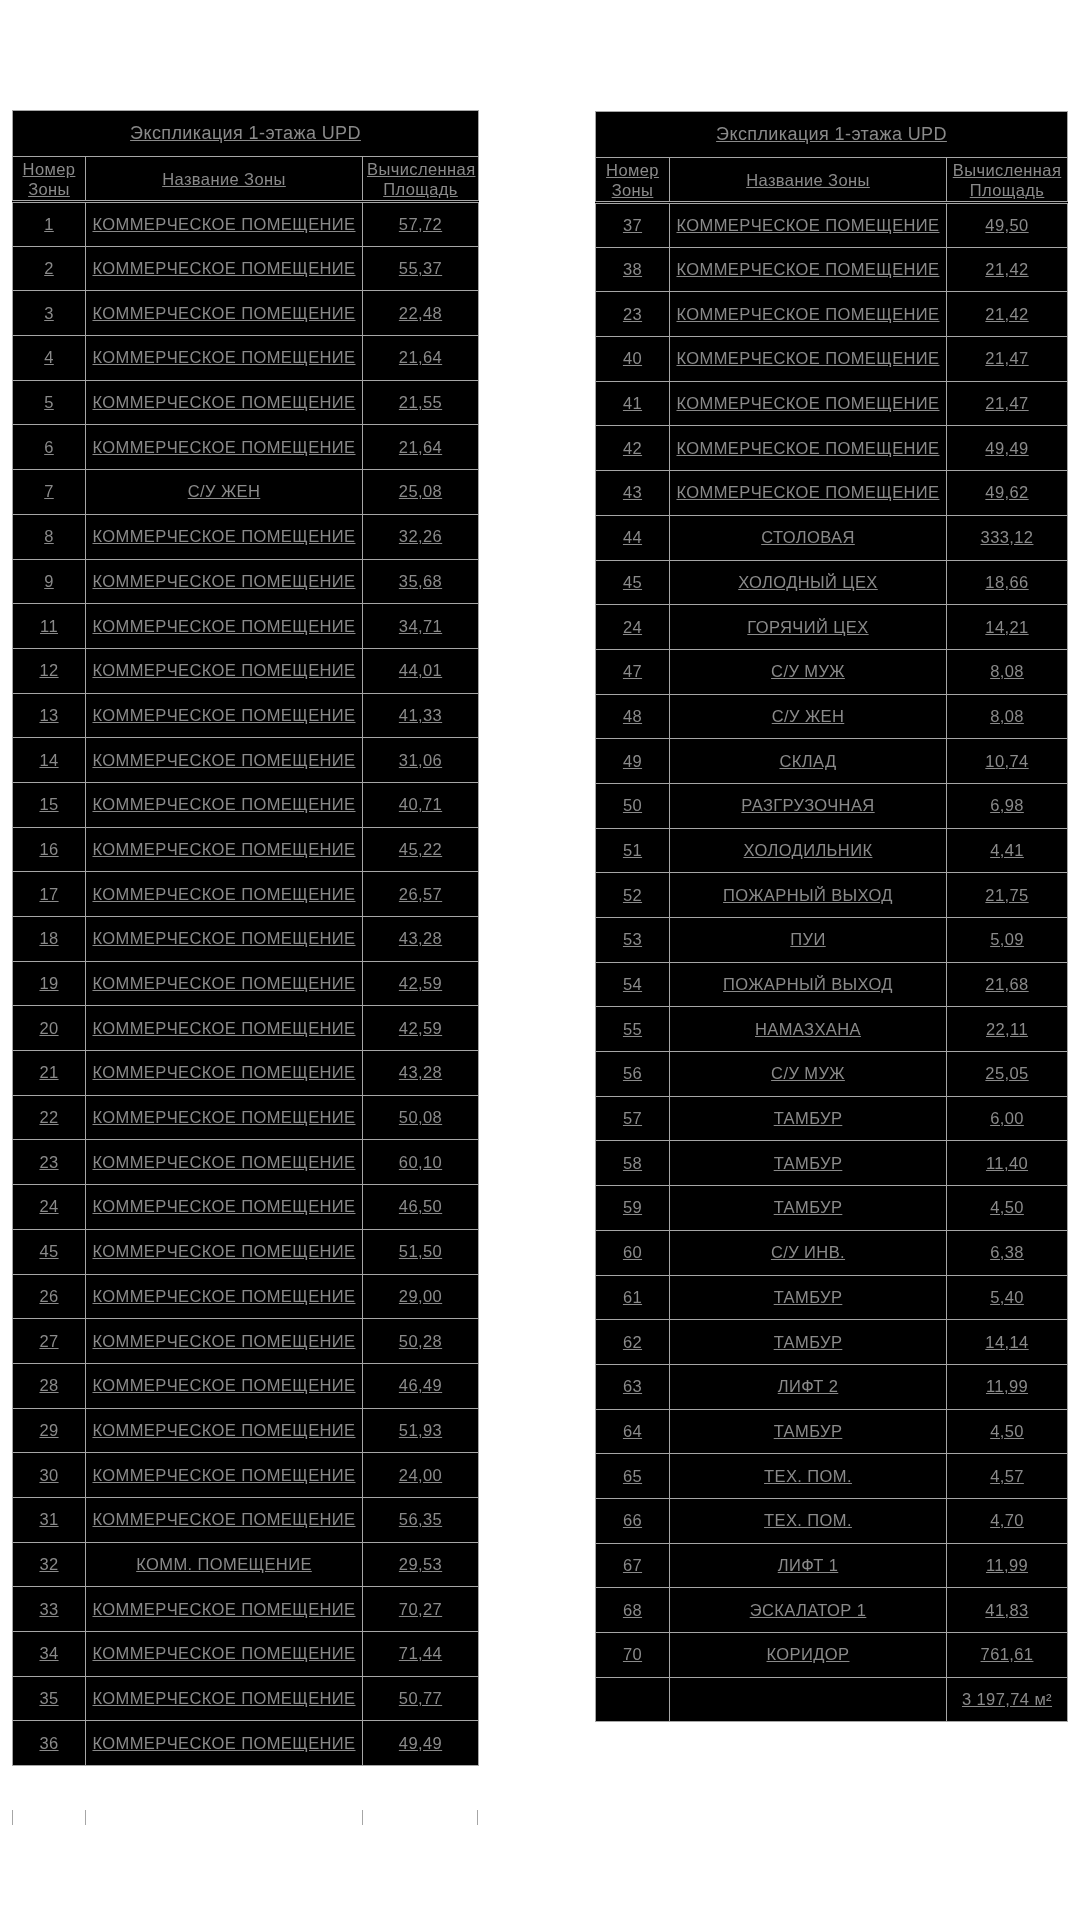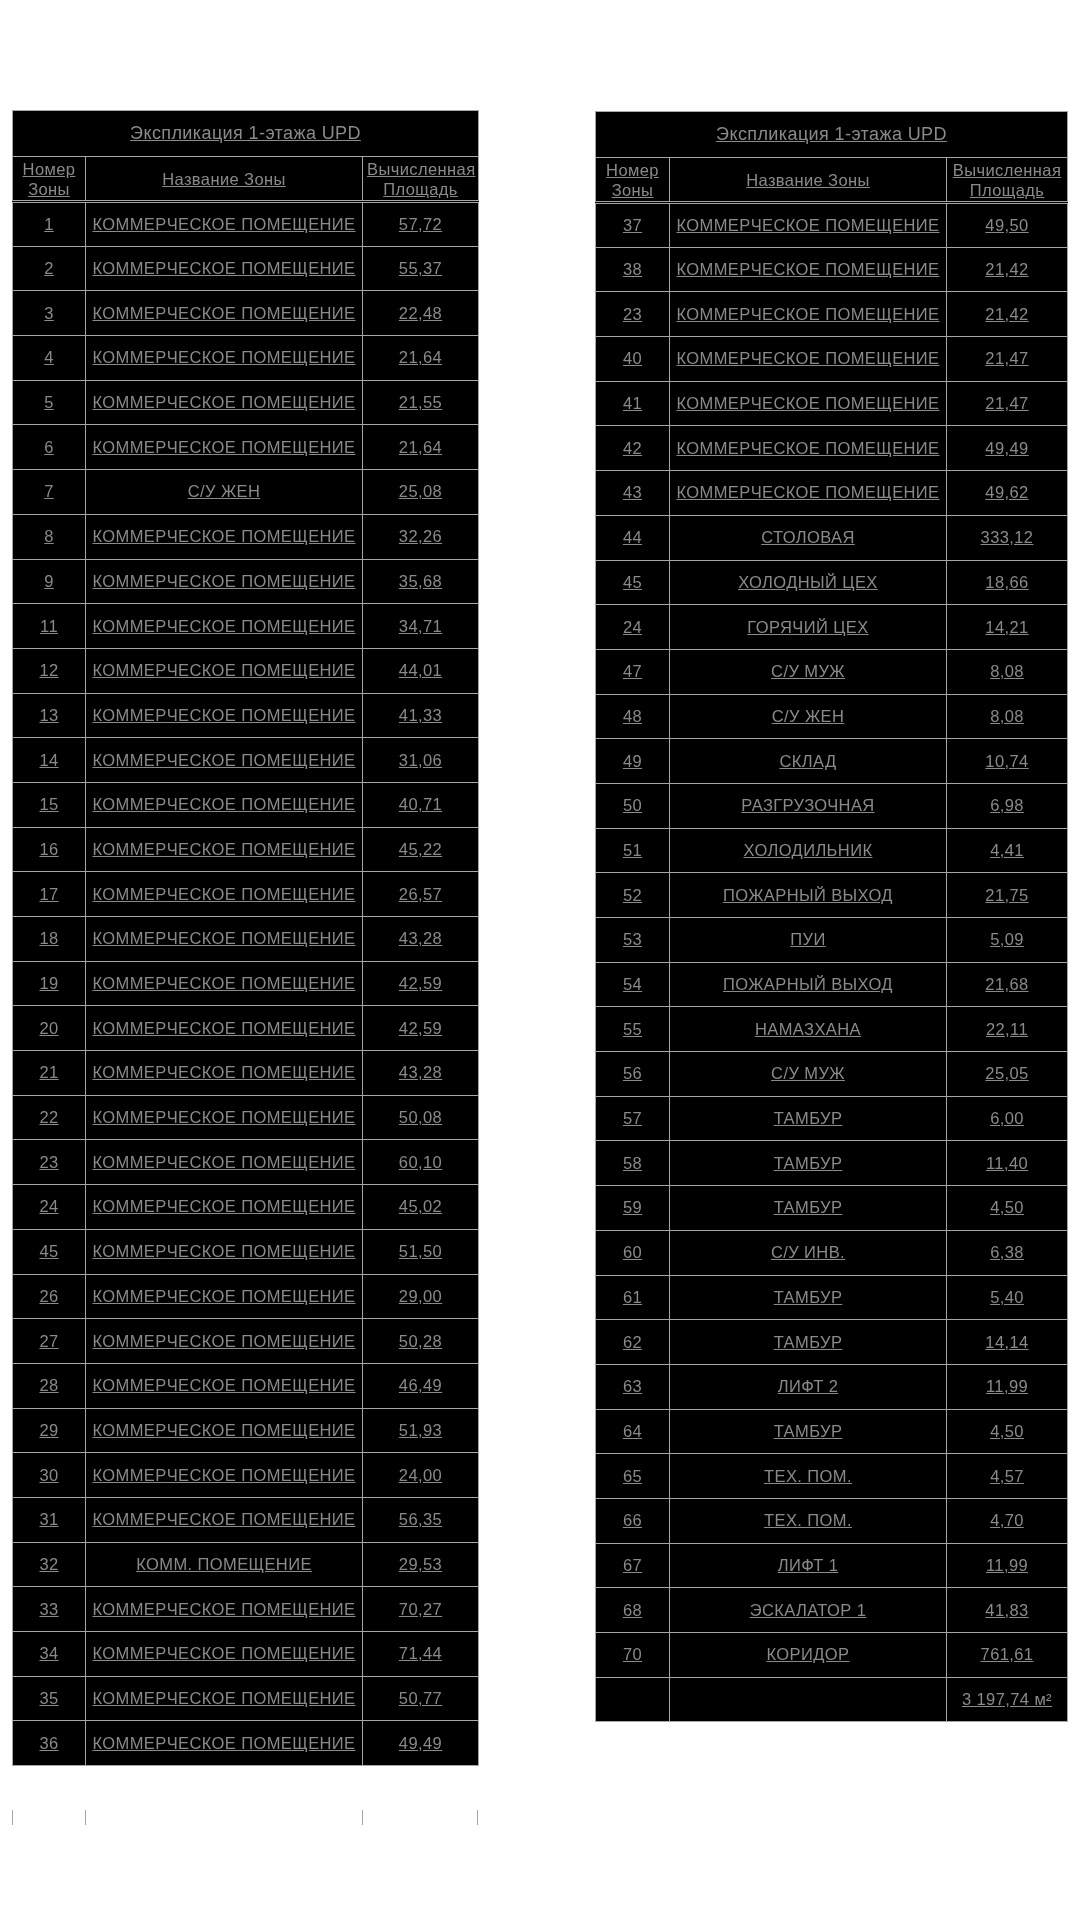--- a/index.html
+++ b/index.html
@@ -185,21 +185,21 @@
         <td>50,08</td>
       </tr>
       <tr>
         <td>23</td>
         <td>КОММЕРЧЕСКОЕ ПОМЕЩЕНИЕ</td>
         <td>60,10</td>
       </tr>
       <tr>
         <td>24</td>
         <td>КОММЕРЧЕСКОЕ ПОМЕЩЕНИЕ</td>
-        <td>45,02</td>
+        <td>46,50</td>
       </tr>
       <tr>
         <td>45</td>
         <td>КОММЕРЧЕСКОЕ ПОМЕЩЕНИЕ</td>
         <td>51,50</td>
       </tr>
       <tr>
         <td>26</td>
         <td>КОММЕРЧЕСКОЕ ПОМЕЩЕНИЕ</td>
         <td>29,00</td>

